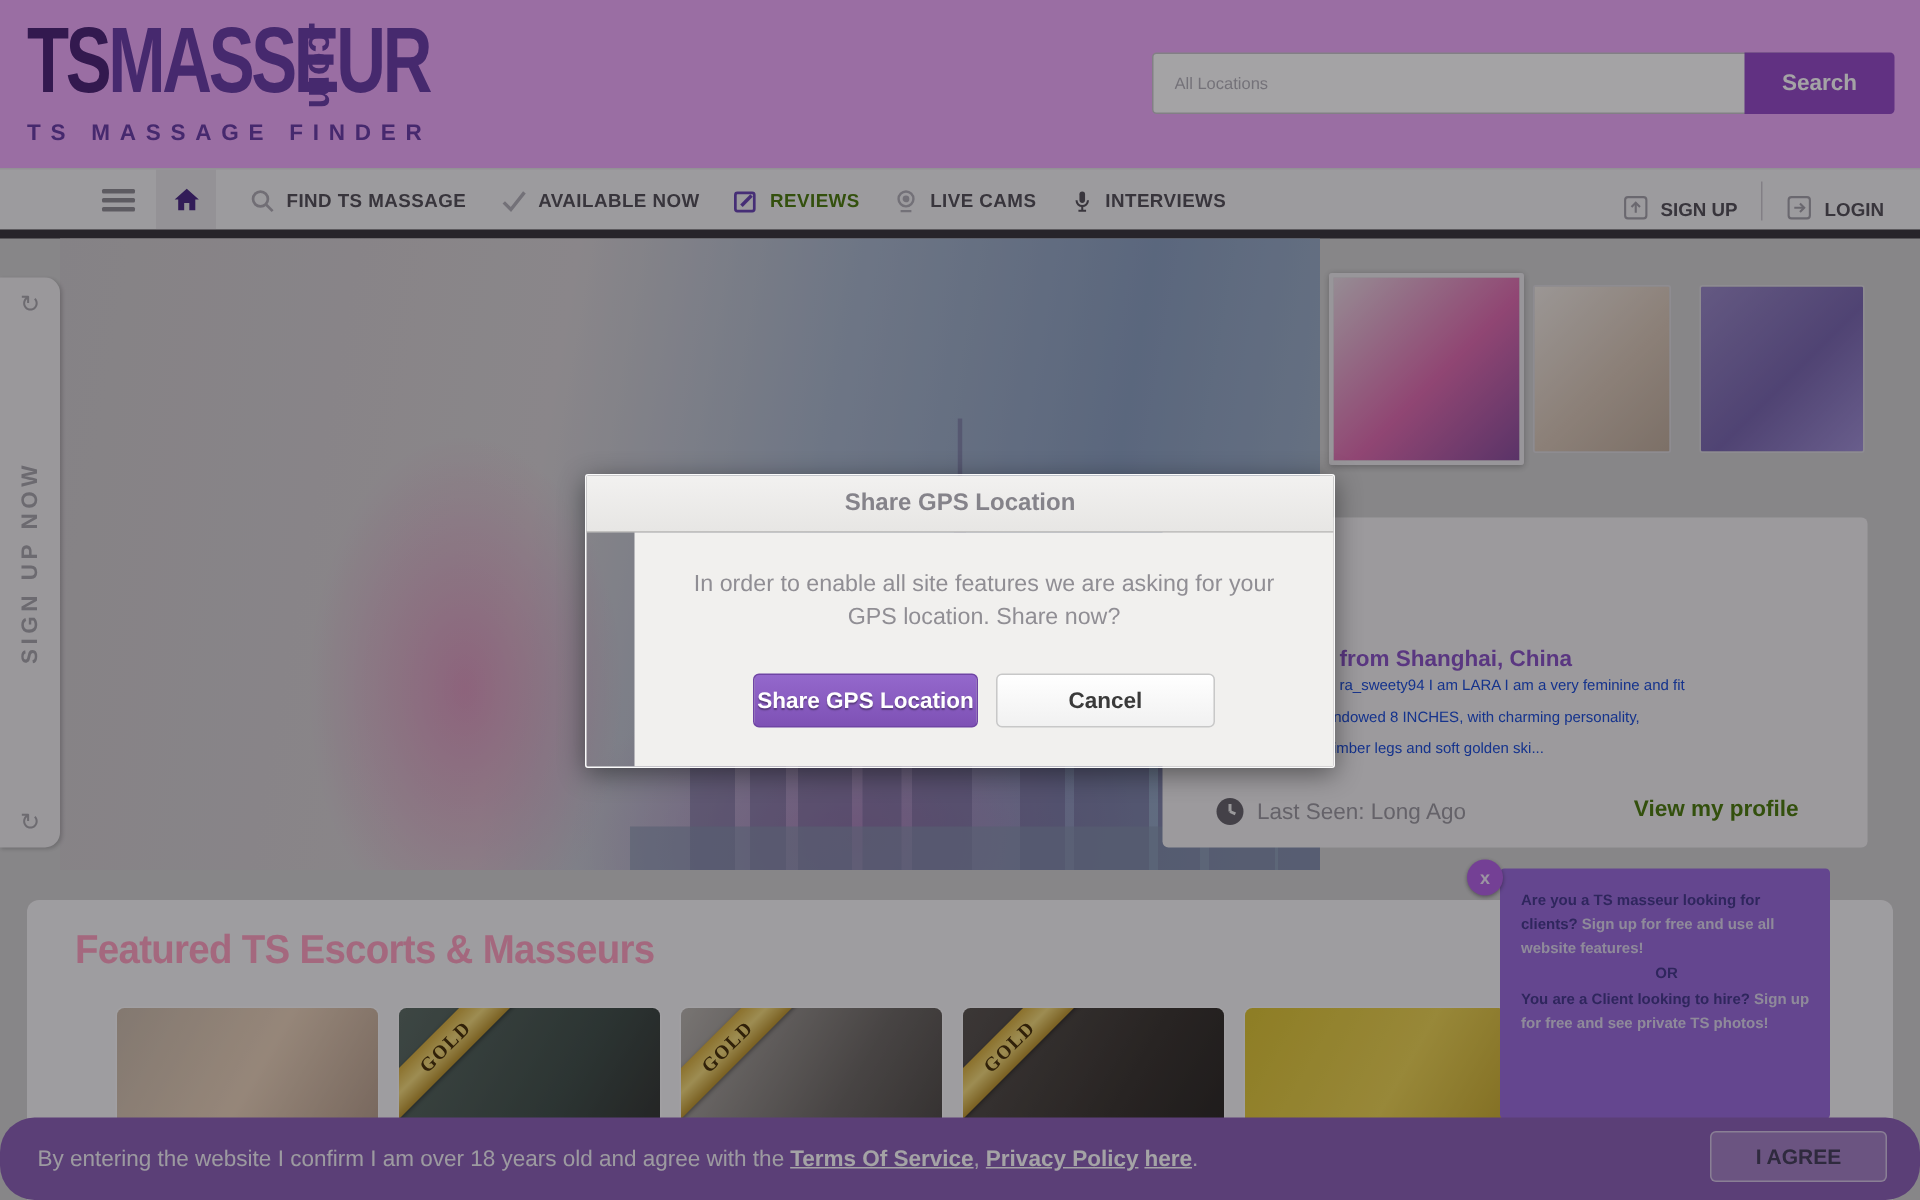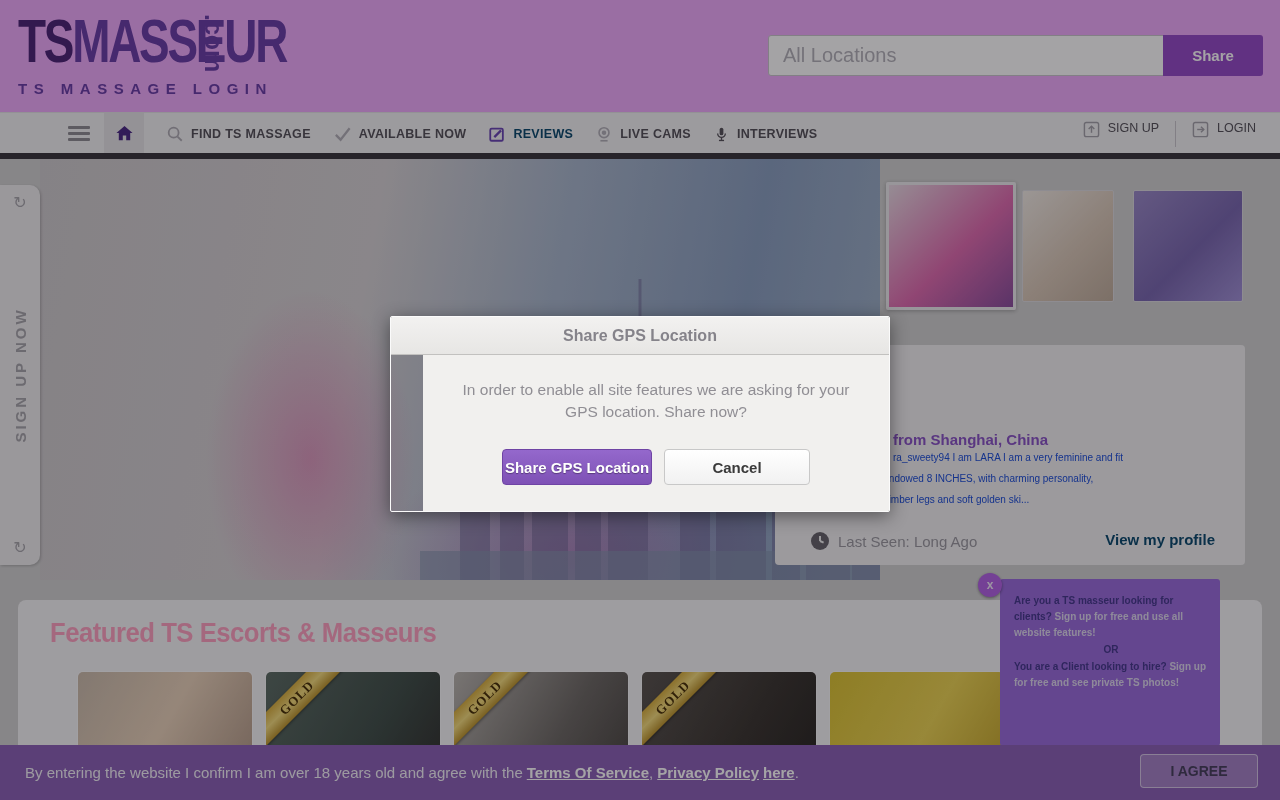--- a/index.html
+++ b/index.html
@@ -8,35 +8,35 @@
 
   
   .header { position:absolute; left:0; top:0; width:1280px; height:112px; background:#f0abfc; z-index:1; }
   .logo { position:absolute; left:18px; top:10px; cursor:pointer; }
   .logo-main { font-size:62px; font-weight:bold; letter-spacing:-3px; transform:scaleX(0.74); transform-origin:left top; white-space:nowrap; line-height:62px; }
   .logo-ts { color:#4c2578; }
   .logo-rest { color:#6b3fa8; }
   .logo-tld { position:absolute; left:210px; top:4px; font-size:25px; font-weight:bold; color:#6b3fa8; transform:rotate(90deg); transform-origin:left top; letter-spacing:0; }
   .logo-tagline { margin-top:8px; font-size:15px; font-weight:bold; color:#6b3fa8; letter-spacing:6.5px; }
   .search-wrap { position:absolute; left:768px; top:35px; }
-  .search-input { position:absolute; left:0; top:0; width:445px; height:41px; border:1px solid #c9c7cd; border-radius:3px 0 0 3px; background:#fff; font-size:20px; padding:0 14px; color:#555; font-family:"Liberation Sans",sans-serif; }
+  .search-input { position:absolute; left:0; top:0; width:445px; height:41px; border:1px solid #c9c7cd; border-radius:3px 0 0 3px; background:#fff; font-size:11px; padding:0 14px; color:#555; font-family:"Liberation Sans",sans-serif; }
   .search-input::placeholder { color:#b4b2ba; }
   .search-btn { position:absolute; left:395px; top:0; width:100px; height:41px; background:#964bc8; border:none; border-radius:0 3px 3px 0; color:#fff; font-size:15px; font-weight:bold; cursor:pointer; font-family:"Liberation Sans",sans-serif; }
 
   
   .nav { position:absolute; left:0; top:112px; width:1280px; height:41px; background:#f3f2f4; border-top:1px solid #e4e2e6; z-index:1; }
   .dark-band { position:absolute; left:0; top:153px; width:1280px; height:6px; background:#3a373d; z-index:1; }
   .nav-left { position:absolute; left:0; top:0; height:41px; display:flex; align-items:center;padding-left:40px; }
   .burger { width:22px; height:15px; margin-left:28px; display:flex; flex-direction:column; justify-content:space-between; cursor:pointer; }
   .burger span { display:block; height:3px; background:#8f8d93; border-radius:1px; }
   .home-tab { margin-left:14px; width:40px; height:41px; background:#e6e4e8; display:flex; align-items:center; justify-content:center; cursor:pointer; }
   .nav-item { display:flex; align-items:center; gap:7px; margin-left:22px; cursor:pointer; font-size:12.5px; font-weight:bold; color:#55525a; letter-spacing:0.3px; white-space:nowrap; }
-  .nav-item.active { color:#0c4a6e; }
+  .nav-item.active { color:#4d7c0f; }
   .nav-right { position:absolute; right:8px; top:0; height:41px; display:flex; align-items:center; }
-  .nav-auth { display:flex; align-items:flex-start; gap:8px; font-size:12.5px; font-weight:normal; color:#55525a; cursor:pointer; padding:0 16px; height:26px; }
+  .nav-auth { display:flex; align-items:flex-end; gap:8px; font-size:12.5px; font-weight:bold; color:#55525a; cursor:pointer; padding:0 16px; height:26px; }
   .nav-auth + .nav-auth { border-left:1px solid #c9c7cd; }
 
   
   .side-ribbon { position:absolute; left:0; top:185px; width:40px; height:380px; background:#efeef0; border-radius:0 10px 10px 0; box-shadow:1px 1px 3px rgba(0,0,0,0.2); z-index:2; cursor:pointer; }
   .side-ribbon .refresh { position:absolute; left:0; width:40px; text-align:center; color:#a8a6ac; font-size:16px; font-family:"DejaVu Sans",sans-serif; }
   .side-ribbon .refresh.top { top:8px; }
   .side-ribbon .refresh.bottom { bottom:8px; }
   .side-ribbon .vlabel { position:absolute; left:50%; top:50%; transform:translate(-50%,-50%) rotate(180deg); writing-mode:vertical-rl; font-size:15px; font-weight:bold; color:#a7a5ab; letter-spacing:3px; white-space:nowrap; }
 
   
@@ -56,21 +56,21 @@
     background:linear-gradient(135deg,#f1ebe5 0%,#d9c8b8 55%,#c0ae9d 100%); }
   .thumb-3 { left:1133px; top:190px; width:110px; height:112px; border:1px solid #dddbe0;
     background:linear-gradient(135deg,#9a8ac8 0%,#7a68b0 55%,#a292d8 100%); }
 
   
   .profile-card { position:absolute; left:775px; top:345px; width:470px; height:220px; background:#f2f1f3; border-radius:4px; z-index:1;text-decoration:underline; }
   .profile-loc { position:absolute; left:118px; top:86px; font-size:15px; font-weight:bold; color:#8a54c6; }
   .bio { position:absolute; left:31px; top:102px; font-size:10px; color:#1d4ed8; line-height:21px; white-space:nowrap; }
   .bio .l1 { padding-left:87px; }
   .lastseen-row { position:absolute; left:35px; top:186px; display:flex; align-items:center; gap:8px; color:#9b99a0; font-size:15px; }
-  .view-profile { position:absolute; right:30px; top:186px; font-size:15px; font-weight:bold; color:#0c4a6e; cursor:pointer; }
+  .view-profile { position:absolute; right:46px; top:186px; font-size:15px; font-weight:bold; color:#4d7c0f; cursor:pointer; }
 
   
   .featured { position:absolute; left:18px; top:600px; width:1244px; height:238px; background:#f6f5f7; border-radius:8px 8px 0 0; z-index:1; }
   .featured-heading { position:absolute; left:32px; top:18px; font-size:27px; font-weight:bold; color:#ffa2c2; letter-spacing:-0.5px; transform:scaleX(0.95); transform-origin:left; }
   .cards { position:absolute; left:60px; top:72px; display:flex; gap:14px; }
   .card { position:relative; width:174px; height:150px; border-radius:5px; overflow:hidden; cursor:pointer; box-shadow:0 0 0 1px rgba(255,255,255,0.6); }
   .card-1 { background:linear-gradient(120deg,#cbbcac 0%,#e9d2ba 45%,#a68d7c 100%); }
   .card-2 { background:linear-gradient(120deg,#5d6d65 0%,#41504a 55%,#2e2a28 100%); }
   .card-3 { background:linear-gradient(120deg,#bab6b0 0%,#6d6965 55%,#403c38 100%); }
   .card-4 { background:linear-gradient(120deg,#5a5550 0%,#3b3631 55%,#242220 100%); }
@@ -81,21 +81,21 @@
 
   
   .promo { position:absolute; left:1000px; top:579px; width:220px; height:167px; background:#9a6ddc; border-radius:3px; z-index:10; padding:14px 12px 10px 14px; }
   .promo-close { position:absolute; left:-22px; top:-6px; width:24px; height:24px; border-radius:50%; background:#b463e6; color:#f2e8fa; font-size:12px; font-weight:bold; display:flex; align-items:center; justify-content:center; cursor:pointer; box-shadow:0 1px 3px rgba(0,0,0,0.4); }
   .promo p { font-size:10px; font-weight:bold; line-height:16px; }
   .promo .dk { color:#46398e; }
   .promo .lt { color:#ded8ee; }
   .promo .or { text-align:center; color:#46398e; margin:1px 0; }
 
   
-  .cookie-bar { position:absolute; left:0; top:745px; width:1280px; height:55px; background:#8c61b7; z-index:20; }
+  .cookie-bar { position:absolute; left:0; top:745px; width:1280px; height:55px; background:#8c61b7; z-index:20;border-radius:23px; }
   .cookie-text { position:absolute; left:25px; top:0; height:55px; display:flex; align-items:center; font-size:15px; color:#f3f1f7; white-space:nowrap; }
   .cookie-text span { margin-right:4px; }
   .cookie-link { font-weight:bold; text-decoration:underline; color:#ffffff; cursor:pointer; }
   .cookie-sep { margin-left:-4px; }
   .agree-btn { position:absolute; right:22px; top:9px; width:118px; height:34px; background:rgba(255,255,255,0.22); border:1px solid rgba(255,255,255,0.55); border-radius:4px; color:#46405c; font-size:14px; font-weight:bold; cursor:pointer; font-family:"Liberation Sans",sans-serif; }
 
   
   .dim-overlay { position:absolute; left:0; top:0; width:1280px; height:800px; background:rgba(7,5,10,0.37); z-index:40; }
   .modal { position:absolute; left:390px; top:316px; width:500px; z-index:50; border:1px solid #fbfbfb; box-shadow:0 4px 18px rgba(0,0,0,0.45); border-radius:2px; overflow:hidden; }
   .modal-header { height:38px; background:linear-gradient(#f2f1f0,#e7e6e4); border-bottom:1px solid #c2c1bf; display:flex; align-items:center; justify-content:center; }
@@ -108,25 +108,25 @@
 
   .icon { display:inline-flex; }
 </style>
 </head>
 <body>
 
 <div class="header">
   <div class="logo">
     <div class="logo-main"><span class="logo-ts">TS</span><span class="logo-rest">MASSEUR</span></div>
     <div class="logo-tld">.com</div>
-    <div class="logo-tagline">TS MASSAGE LOGIN</div>
+    <div class="logo-tagline">TS MASSAGE FINDER</div>
   </div>
   <div class="search-wrap">
     <input class="search-input" type="text" placeholder="All Locations" style="">
-    <button class="search-btn">Share</button>
+    <button class="search-btn">Search</button>
   </div>
 </div>
 
 <div class="nav">
   <div class="nav-left">
     <div class="burger">
         <span></span>
         <span></span>
         <span></span>
       </div>

